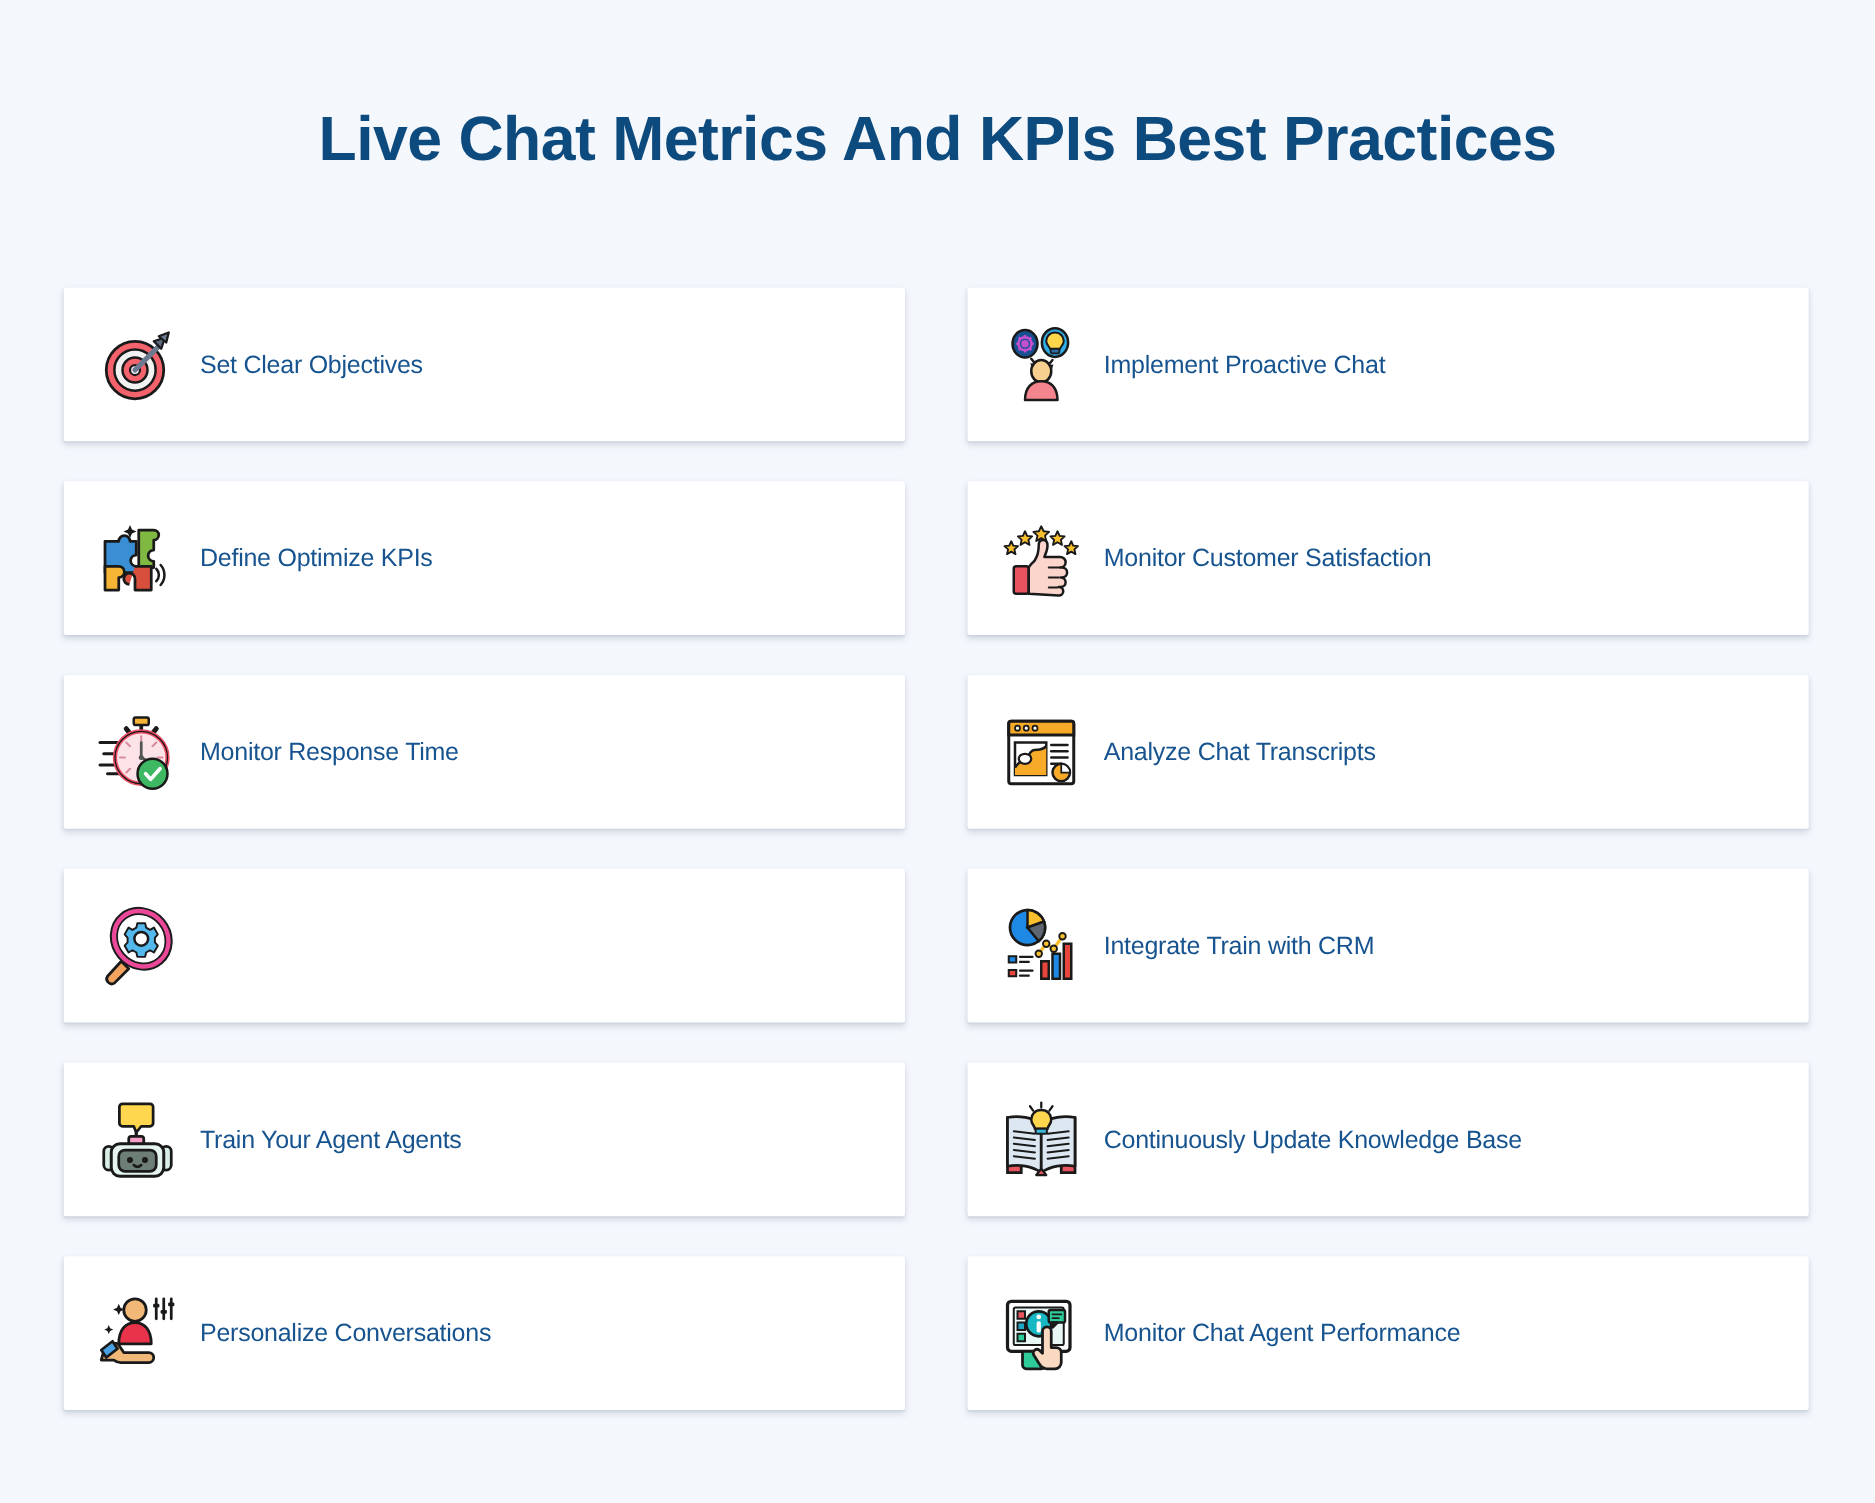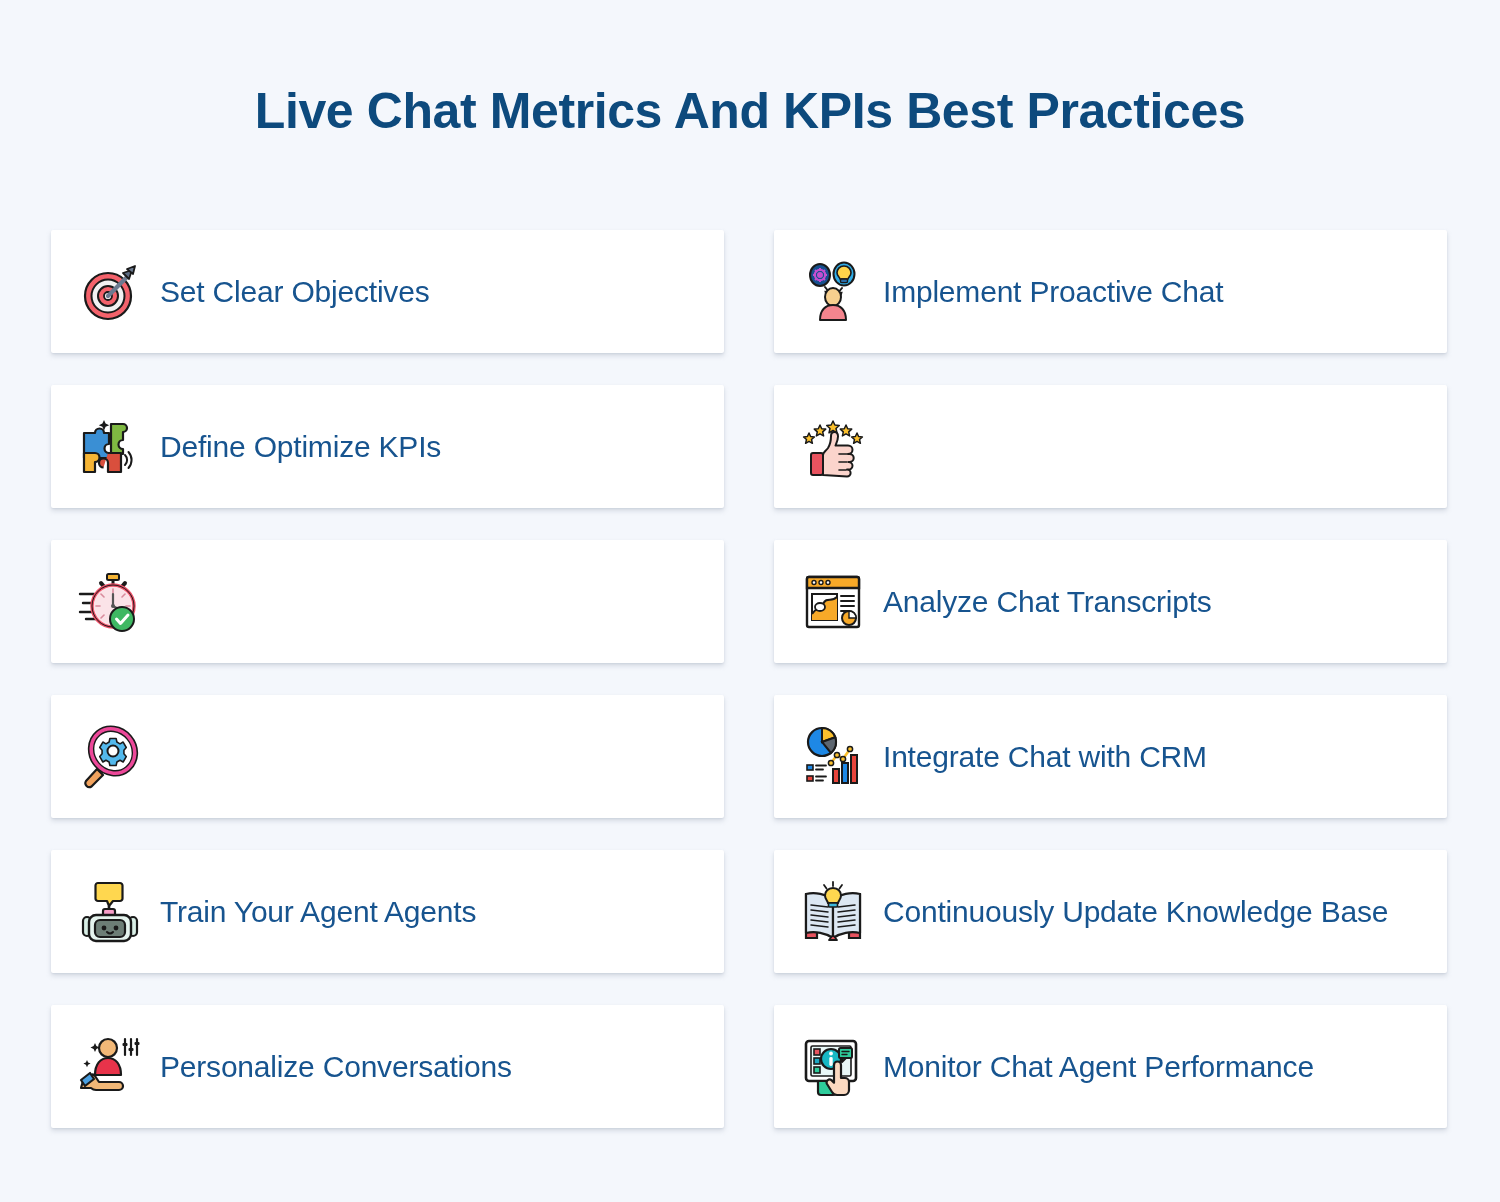--- a/index.html
+++ b/index.html
@@ -61,21 +61,21 @@
     width: 64px;
     height: 64px;
     margin-right: 18px;
     display: flex;
     align-items: center;
     justify-content: center;
   }
   .card-icon svg { width: 64px; height: 64px; display: block; }
 
   .card-label {
-    font-size: 30px;
+    font-size: 20px;
     line-height: 40px;
     font-weight: 400;
     color: #17548f;
     letter-spacing: -0.2px;
     font-family: "Liberation Sans", sans-serif;
   }
 </style>
 </head>
 <body>
 
@@ -160,20 +160,21 @@
           </g>
           <rect x="10" y="38" width="12" height="22" rx="2" fill="#e8535f" stroke="#1a1a1a" stroke-width="2"></rect>
           <path d="M22 60 V40 c0 -3 3 -4 5 -7 c2.5 -4 3 -9 3 -12 c0 -2.5 1.5 -4 3.5 -4 c2.2 0 3.5 1.8 3.5 4.5 c0 3.5 -1.5 6.5 -2.5 9 h12.5 c2.6 0 4.5 2 4.5 4.3 c0 2.3 -1.9 4.2 -4.5 4.2 h1.5 c2.4 0 4.2 1.8 4.2 4 c0 2.2 -1.8 4 -4.2 4 h-1 c2.2 0 4 1.7 4 3.8 c0 2.1 -1.8 3.8 -4 3.8 h-1.5 c2 0 3.6 1.5 3.6 3.4 c0 1.9 -1.6 3.4 -3.6 3.4 Z" fill="#fbd4cc" stroke="#1a1a1a" stroke-width="2" stroke-linejoin="round"></path>
           <g stroke="#1a1a1a" stroke-width="1.6" fill="none" stroke-linecap="round">
             <line x1="38" y1="39" x2="46" y2="39"></line>
             <line x1="38" y1="47" x2="46" y2="47"></line>
             <line x1="38" y1="55" x2="45" y2="55"></line>
           </g>
         </svg>
       </span>
+      <span class="card-label">Monitor Customer Satisfaction</span>
     </div>
 
     <div class="card">
       <span class="card-icon">
         <svg viewBox="0 0 64 64">
           <g stroke="#1a1a1a" stroke-width="2.4" stroke-linecap="round">
             <line x1="2" y1="24" x2="16" y2="24"></line>
             <line x1="5" y1="33" x2="17" y2="33"></line>
             <line x1="2" y1="42" x2="14" y2="42"></line>
             <line x1="8" y1="49" x2="18" y2="49"></line>
@@ -194,20 +195,21 @@
             <line x1="47" y1="24" x2="44" y2="27"></line>
               <line x1="26" y1="45" x2="23" y2="48"></line>
           </g>
           <line x1="35" y1="36" x2="35" y2="24" stroke="#555" stroke-width="2.2" stroke-linecap="round"></line>
           <line x1="35" y1="36" x2="44" y2="41" stroke="#555" stroke-width="2.2" stroke-linecap="round"></line>
           <circle cx="35" cy="36" r="2" fill="#555"></circle>
           <circle cx="44" cy="49" r="12" fill="#3fb863" stroke="#1a1a1a" stroke-width="2"></circle>
           <path d="M38.5 49 l4 4.5 l7.5 -8.5" fill="none" stroke="#ffffff" stroke-width="3" stroke-linecap="round" stroke-linejoin="round"></path>
         </svg>
       </span>
+      <span class="card-label">Monitor Response Time</span>
     </div>
 
     <div class="card">
       <span class="card-icon">
         <svg viewBox="0 0 64 64">
           <rect x="6" y="7" width="52" height="50" rx="2" fill="#ffffff" stroke="#1a1a1a" stroke-width="2.4"></rect>
           <path d="M6 9 a2 2 0 0 1 2 -2 h48 a2 2 0 0 1 2 2 v9 H6 Z" fill="#f7a928" stroke="#1a1a1a" stroke-width="2.4"></path>
           <g fill="#ffffff" stroke="#1a1a1a" stroke-width="1.4">
             <circle cx="13" cy="12.5" r="2"></circle>
               <circle cx="20" cy="12.5" r="2"></circle>
@@ -264,21 +266,21 @@
           <g>
             <rect x="6" y="40" width="6" height="5" fill="#1e88e5" stroke="#1a1a1a" stroke-width="1.6"></rect>
             <line x1="15" y1="40.5" x2="25" y2="40.5" stroke="#1a1a1a" stroke-width="1.8" stroke-linecap="round"></line>
             <line x1="15" y1="44.5" x2="22" y2="44.5" stroke="#1a1a1a" stroke-width="1.8" stroke-linecap="round"></line>
             <rect x="6" y="51" width="6" height="5" fill="#e8453c" stroke="#1a1a1a" stroke-width="1.6"></rect>
             <line x1="15" y1="51.5" x2="25" y2="51.5" stroke="#1a1a1a" stroke-width="1.8" stroke-linecap="round"></line>
             <line x1="15" y1="55.5" x2="22" y2="55.5" stroke="#1a1a1a" stroke-width="1.8" stroke-linecap="round"></line>
           </g>
         </svg>
       </span>
-      <span class="card-label">Integrate Chat with CRM</span>
+      <span class="card-label">Integrate Train with CRM</span>
     </div>
 
     <div class="card">
       <span class="card-icon">
         <svg viewBox="0 0 64 64">
           <path d="M20 3 h22 a2.5 2.5 0 0 1 2.5 2.5 v13 a2.5 2.5 0 0 1 -2.5 2.5 h-7 l-4 5 l-2 -5 h-9 a2.5 2.5 0 0 1 -2.5 -2.5 v-13 A2.5 2.5 0 0 1 20 3 Z" fill="#ffd74f" stroke="#1a1a1a" stroke-width="2.2" stroke-linejoin="round"></path>
           <line x1="31" y1="26" x2="31" y2="32" stroke="#1a1a1a" stroke-width="2.6"></line>
           <rect x="25" y="29" width="12" height="9" rx="2" fill="#f79ec8" stroke="#1a1a1a" stroke-width="2.2"></rect>
           <rect x="5" y="37" width="8" height="19" rx="4" fill="#d9efe6" stroke="#1a1a1a" stroke-width="2.2"></rect>
           <rect x="51" y="37" width="8" height="19" rx="4" fill="#d9efe6" stroke="#1a1a1a" stroke-width="2.2"></rect>

